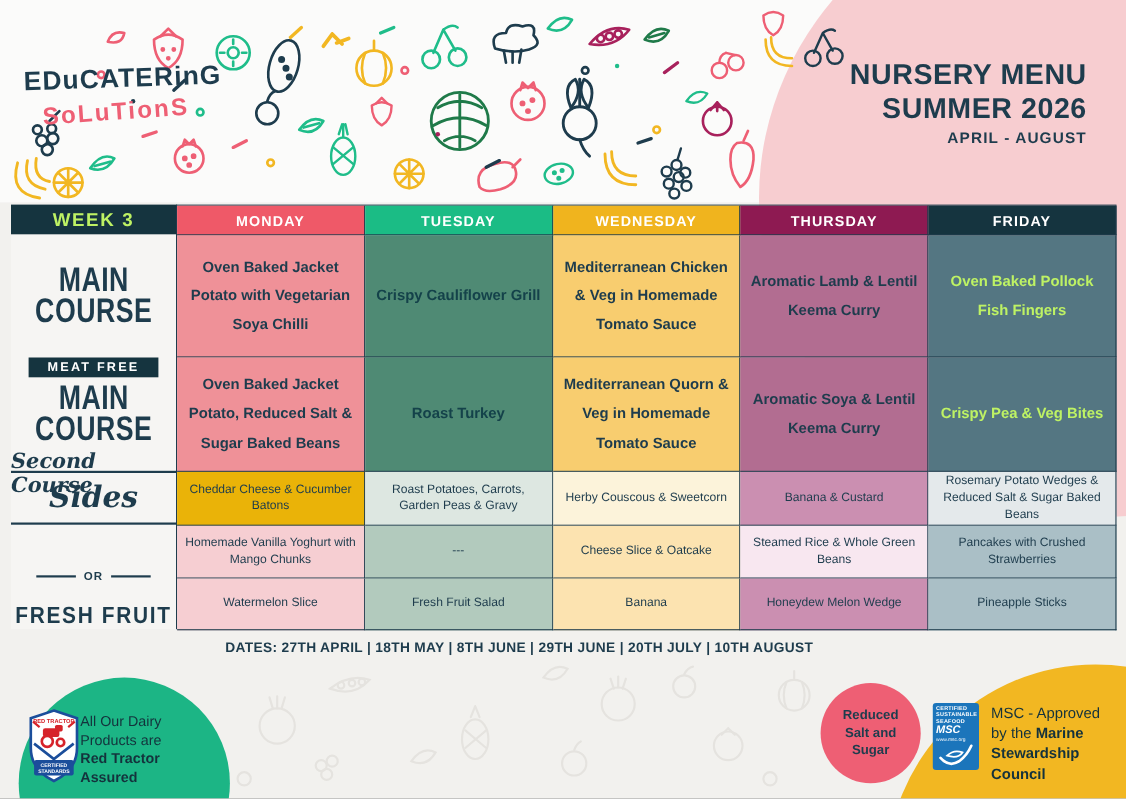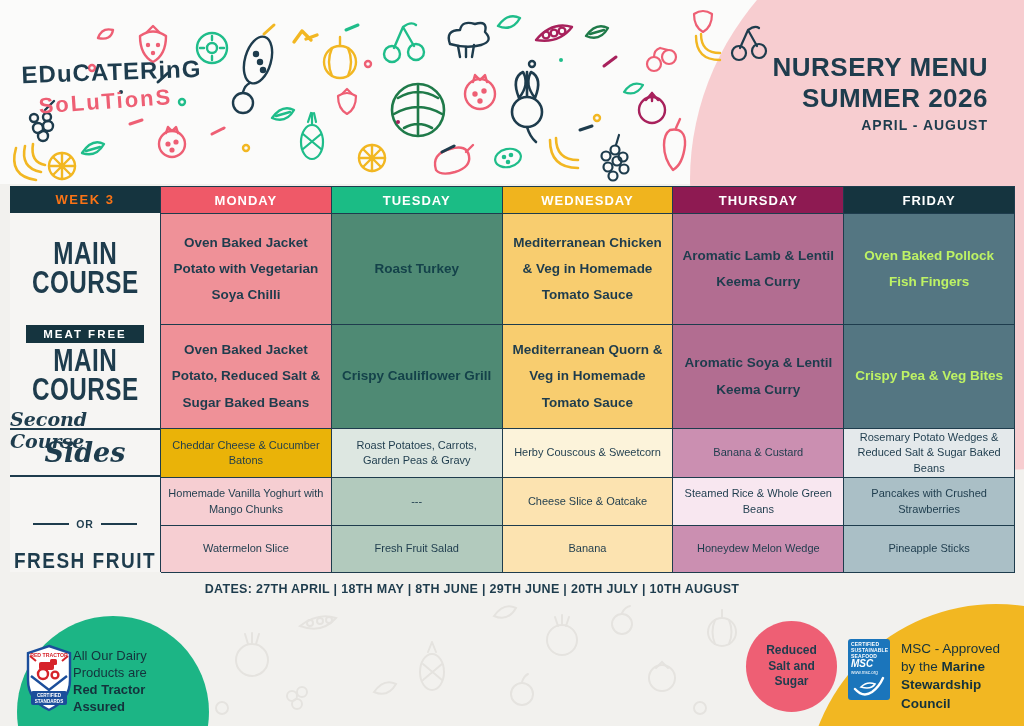--- a/index.html
+++ b/index.html
@@ -17,21 +17,21 @@
   .logo-line1 { font-size:24px; font-weight:bold; letter-spacing:1px; color:#1e3c4d; }
   .logo-line2 { font-size:22px; font-weight:bold; letter-spacing:2px; color:#ee5f74; margin:2px 0 0 16px; transform:rotate(-2deg); }
   .title-block { position:absolute; right:36px; top:52px; text-align:right; }
   .title1 { font-size:26px; font-weight:bold; letter-spacing:0.5px; }
   .title2 { font-size:26px; font-weight:bold; letter-spacing:0.5px; }
   .subtitle { font-size:14px; font-weight:bold; letter-spacing:1px; margin-top:3px; }
 
   
   .table-wrap { position:absolute; left:10px; top:186px; width:1005px; height:386px; display:flex; }
   .label-col { width:150px; background:#f6f5f3; position:relative; }
-  .week-badge { height:27px; background:#15343f; color:#f97316; font-weight:bold; font-size:13px;
+  .week-badge { height:27px; background:#15343f; color:#bef264; font-weight:bold; font-size:17px;
     letter-spacing:1.5px; display:flex; align-items:center; justify-content:center; }
   .sec-main { height:111px; display:flex; align-items:center; justify-content:center; }
   .big-label { font-weight:bold; font-size:27px; line-height:0.92; text-align:center;
     letter-spacing:0.5px; transform:scale(0.9,1.15); }
   .sec-meat { height:104px; display:flex; flex-direction:column; align-items:center; }
   .meat-banner { margin-top:1px; background:#15343f; color:#fff; font-size:11.5px; font-weight:bold;
     letter-spacing:2px; padding:3px 0; width:118px; text-align:center; }
   .sec-meat .big-label { margin-top:8px; }
   .sec-sides { height:49px; border-top:2px solid #1e3c4d; border-bottom:2px solid #1e3c4d;
     display:flex; align-items:center; justify-content:center;
@@ -319,22 +319,22 @@
     <div class="days-grid">
 
       <div class="cell head mon-h">MONDAY</div>
       <div class="cell main mon-m">Oven Baked Jacket Potato with Vegetarian Soya Chilli</div>
       <div class="cell main mon-m">Oven Baked Jacket Potato, Reduced Salt &amp; Sugar Baked Beans</div>
       <div class="cell small mon-l">Cheddar Cheese &amp; Cucumber Batons</div>
       <div class="cell small mon-d">Homemade Vanilla Yoghurt with Mango Chunks</div>
       <div class="cell small mon-d">Watermelon Slice</div>
 
       <div class="cell head tue-h">TUESDAY</div>
+      <div class="cell main tue-m">Crispy Cauliflower Grill</div>
       <div class="cell main tue-m">Roast Turkey</div>
-      <div class="cell main tue-m">Crispy Cauliflower Grill</div>
       <div class="cell small tue-l">Roast Potatoes, Carrots, Garden Peas &amp; Gravy</div>
       <div class="cell small tue-d">---</div>
       <div class="cell small tue-d">Fresh Fruit Salad</div>
 
       <div class="cell head wed-h">WEDNESDAY</div>
       <div class="cell main wed-m">Mediterranean Chicken &amp; Veg in Homemade Tomato Sauce</div>
       <div class="cell main wed-m">Mediterranean Quorn &amp; Veg in Homemade Tomato Sauce</div>
       <div class="cell small wed-l">Herby Couscous &amp; Sweetcorn</div>
       <div class="cell small wed-d">Cheese Slice &amp; Oatcake</div>
       <div class="cell small wed-d">Banana</div>

